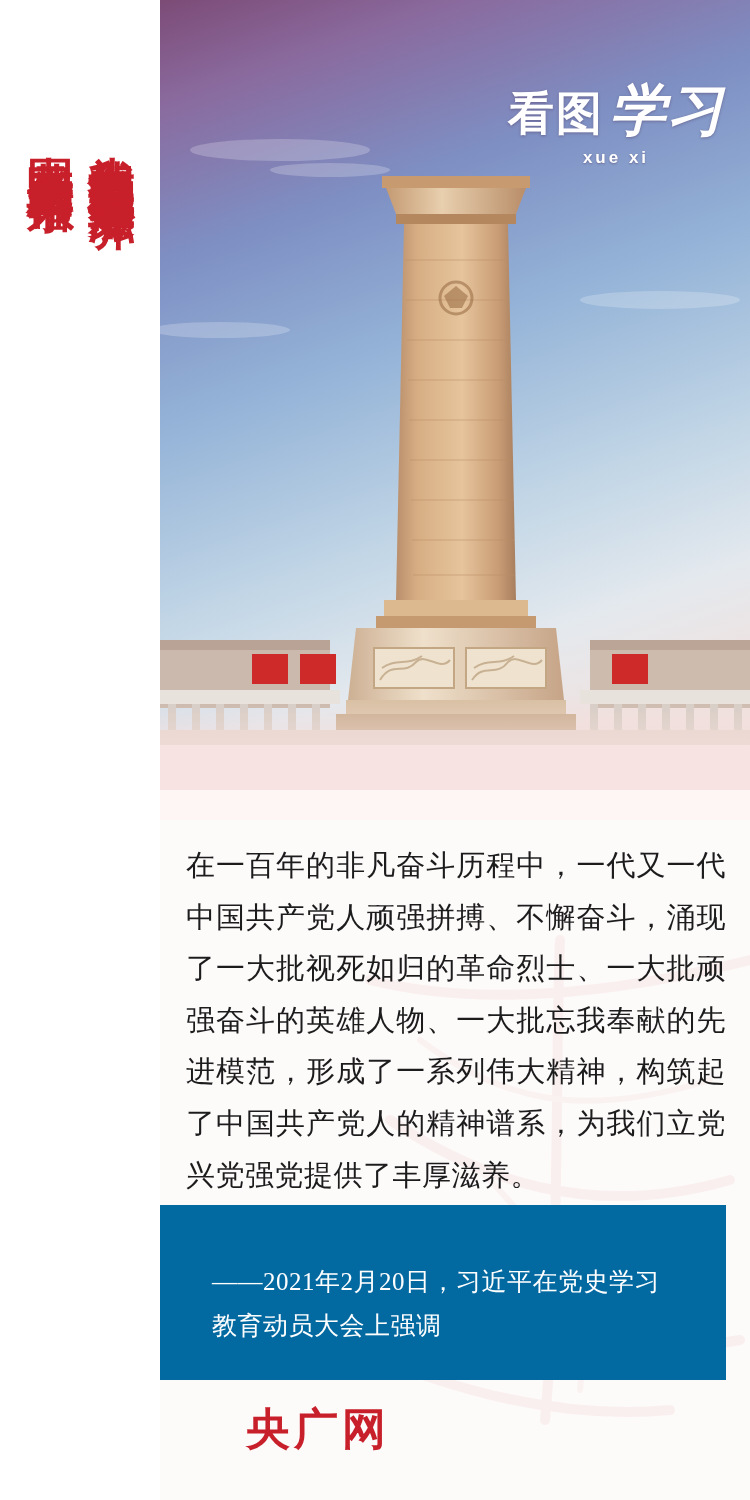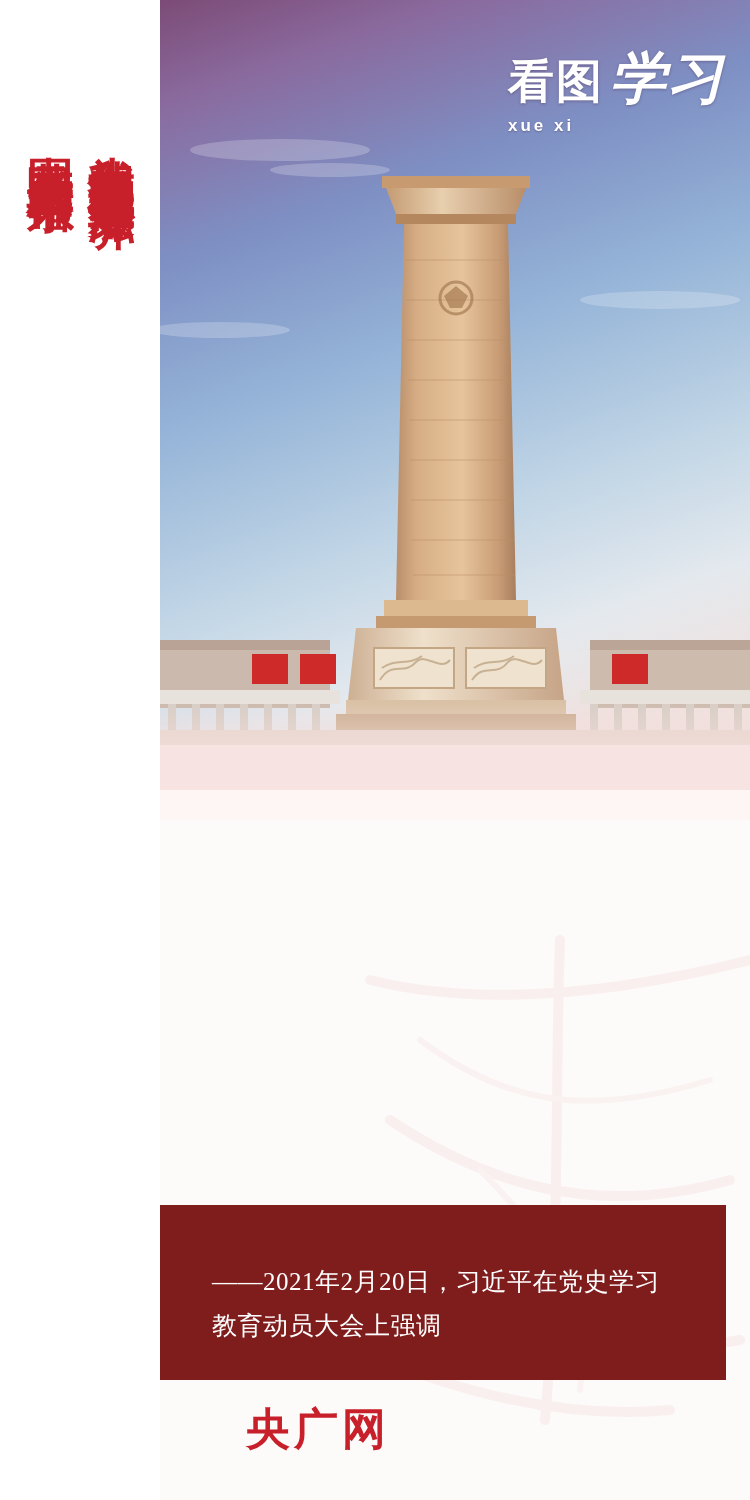--- a/index.html
+++ b/index.html
@@ -74,32 +74,34 @@
     text-align:left;
     color:#ffffff;
   }
   .logo-main {
     font-family:"Liberation Serif", serif;
     font-weight:bold;
     font-size:46px;
     line-height:1;
     letter-spacing:2px;
     text-shadow:0 1px 3px rgba(60,30,60,.35);
+    margin-top:32px;
   }
   .logo-main .script {
     font-style:italic;
     font-size:56px;
     letter-spacing:1px;
     margin-left:6px;
   }
   .logo-pinyin {
     margin-top:10px;
     font-size:17px;
     letter-spacing:3px;
     font-weight:bold;
+    text-align:center;
     text-shadow:0 1px 2px rgba(60,30,60,.35);
   }
 
   
   .body-text {
     position:absolute;
     left:186px; top:840px;
     width:540px;
     font-family:"Liberation Serif", serif;
     font-size:29px;
@@ -107,21 +109,21 @@
     color:#1c1c1c;
     letter-spacing:0.5px;
     text-align:justify;
   }
 
   
   .source-band {
     position:absolute;
     left:160px; top:1205px;
     width:566px; height:175px;
-    background:#7f1d1d;
+    background:#0369a1;
   }
   .source-text {
     position:absolute;
     left:52px; top:55px;
     width:470px;
     font-family:"Liberation Serif", serif;
     font-size:25px;
     line-height:1.75;
     color:#ffffff;
     letter-spacing:0.5px;
@@ -302,20 +304,21 @@
     </div>
     <div class="logo-pinyin">xue xi</div>
   </div>
 
   <div class="headline-col">
     <div class="headline-text">为我们立党兴党强党提供了丰厚滋养
 中国共产党人的精神谱系</div>
   </div>
   <div class="headline-rule"></div>
 
+  <div class="body-text">在一百年的非凡奋斗历程中，一代又一代中国共产党人顽强拼搏、不懈奋斗，涌现了一大批视死如归的革命烈士、一大批顽强奋斗的英雄人物、一大批忘我奉献的先进模范，形成了一系列伟大精神，构筑起了中国共产党人的精神谱系，为我们立党兴党强党提供了丰厚滋养。</div>
 
   <div class="source-band">
     <div class="source-text">——2021年2月20日，习近平在党史学习教育动员大会上强调</div>
   </div>
 
   <div class="footer">
     <span class="footer-logo">央广网</span>
   </div>
 
 </div>

